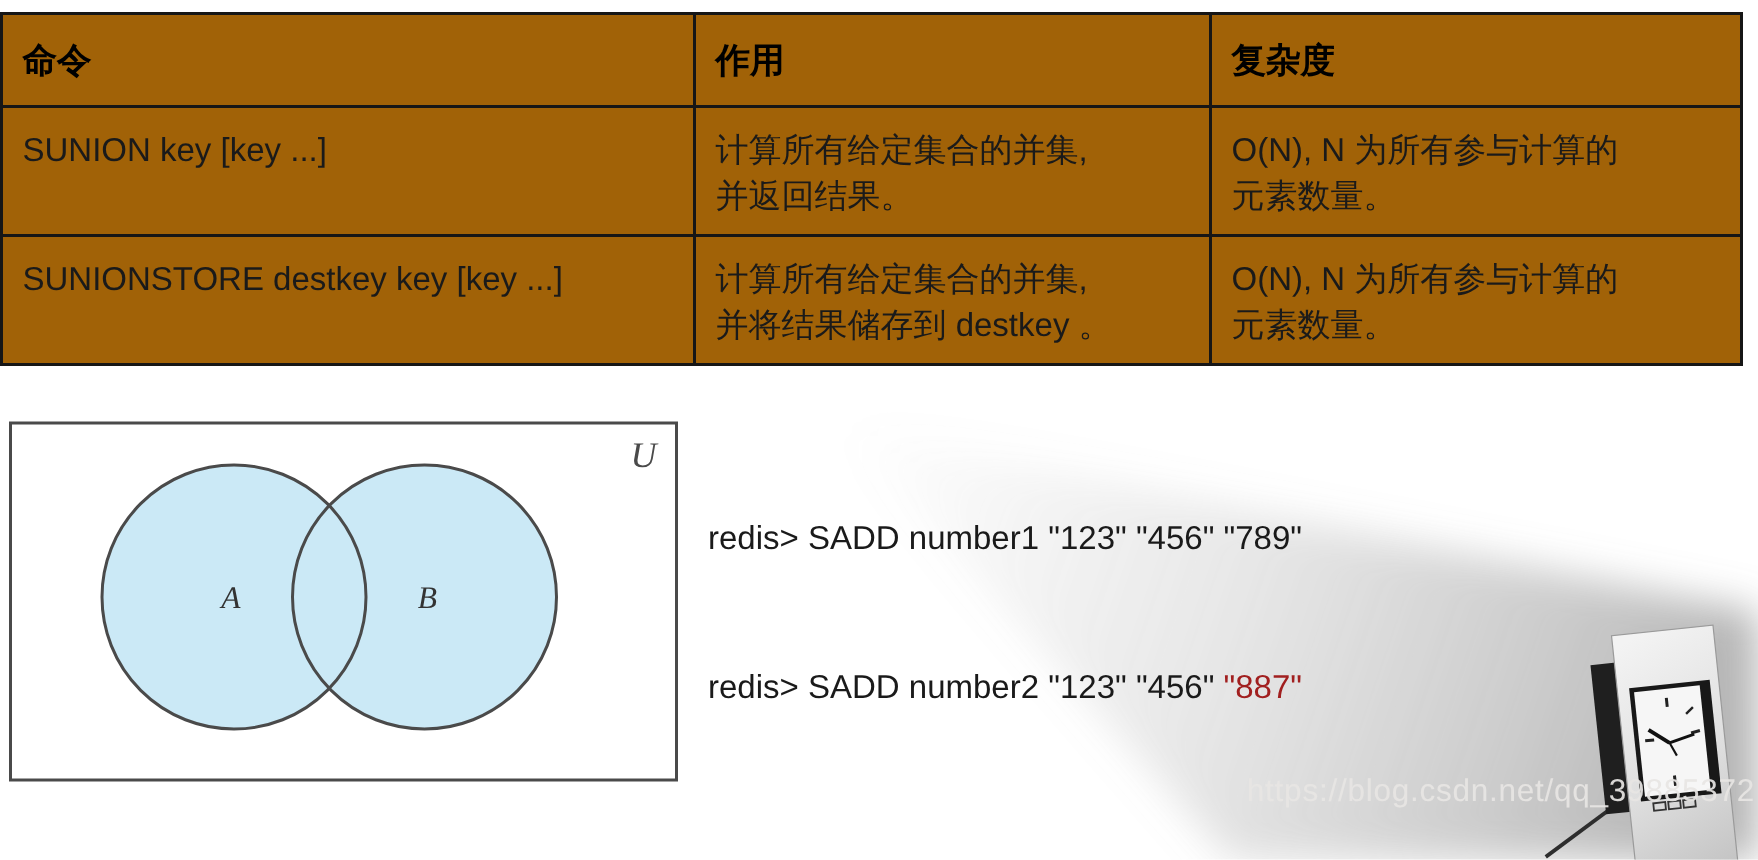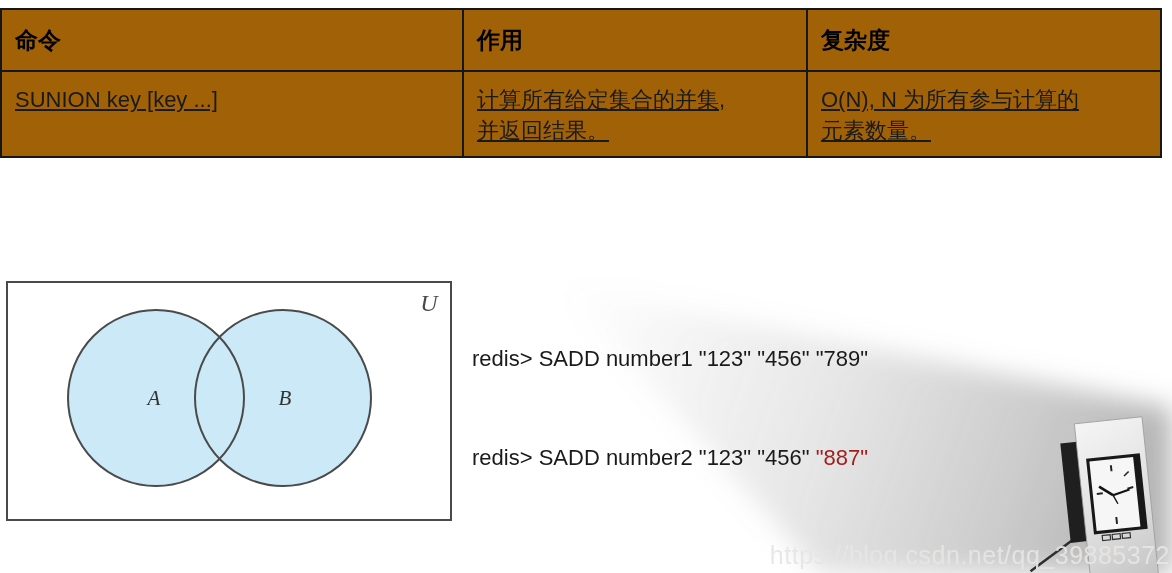--- a/index.html
+++ b/index.html
@@ -22,21 +22,21 @@
     border:2px solid var(--table_border,#161616);
     text-align:left;vertical-align:top;
     padding:12px 12px 10px 13px;
   }
   .cmd-table th{
     font-size:23px;font-weight:bold;
     padding-top:15px;padding-bottom:14px;
     color:#000;
   }
   .cmd-table td{
-    font-size:22px;line-height:31px;text-decoration:underline;
+    font-size:22px;line-height:31px;
   }
   .cmd-table col.c1{width:462px;}
   .cmd-table col.c2{width:344px;}
   .cmd-table col.c3{width:354px;}
 
   
   .venn-box{
     position:absolute;left:6px;top:281px;width:442px;height:236px;z-index:2;
     border:2px solid var(--venn_stroke,#4a4a4a);
     background:#ffffff;
@@ -55,22 +55,22 @@
   
   .terminal{
     position:absolute;left:472px;top:276px;width:560px;z-index:2;
     font-size:22px;line-height:33px;color:var(--text,#1a1a1a);
     white-space:pre-wrap;
   }
   .terminal .red{color:var(--highlight_red,#a11f1f);}
 
   
   .watermark{
-    position:absolute;right:2px;top:541px;z-index:5;
-    font-size:25px;letter-spacing:.5px;
+    position:absolute;right:2px;top:516px;z-index:5;
+    font-size:21px;letter-spacing:.5px;
     color:var(--watermark_color,#e8e6e4);
     opacity:.92;
   }
 </style>
 </head>
 <body>
 
 <svg id="bg-art" viewBox="0 0 1172 573" xmlns="http://www.w3.org/2000/svg">
   <defs>
     <linearGradient id="beamGrad" gradientUnits="userSpaceOnUse" x1="560" y1="300" x2="1140" y2="500">
@@ -132,20 +132,33 @@
     </td>
     <td>
       <div>计算所有给定集合的并集,</div>
       <div>并返回结果。</div>
     </td>
     <td>
       <div>O(N), N 为所有参与计算的</div>
       <div>元素数量。</div>
     </td>
   </tr>
+  <tr>
+    <td>
+      <div>SUNIONSTORE destkey key [key ...]</div>
+    </td>
+    <td>
+      <div>计算所有给定集合的并集,</div>
+      <div>并将结果储存到 destkey 。</div>
+    </td>
+    <td>
+      <div>O(N), N 为所有参与计算的</div>
+      <div>元素数量。</div>
+    </td>
+  </tr>
 </tbody>
   </table>
 
 <div class="venn-box">
   <svg width="438" height="232" viewBox="0 0 438 232" xmlns="http://www.w3.org/2000/svg">
     <circle class="venn-fill" cx="148" cy="115" r="88"></circle>
     <circle class="venn-fill" cx="275" cy="115" r="88"></circle>
     <circle class="venn-outline" cx="148" cy="115" r="88"></circle>
     <circle class="venn-outline" cx="275" cy="115" r="88"></circle>
     <text class="venn-label" x="146" y="122" text-anchor="middle">A</text>

